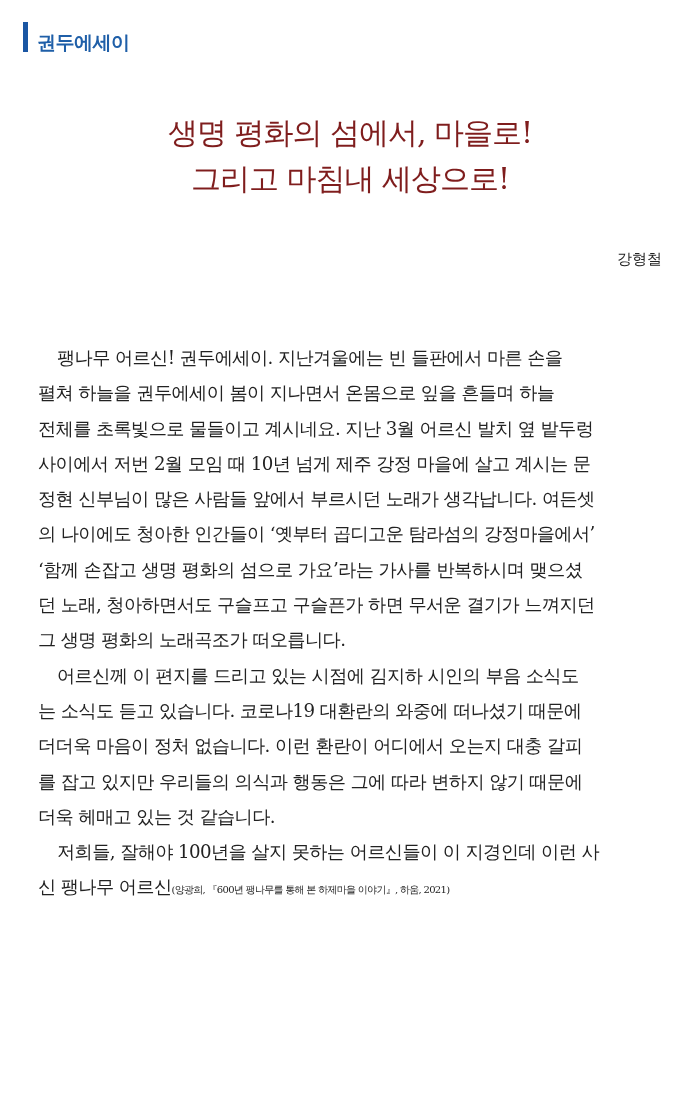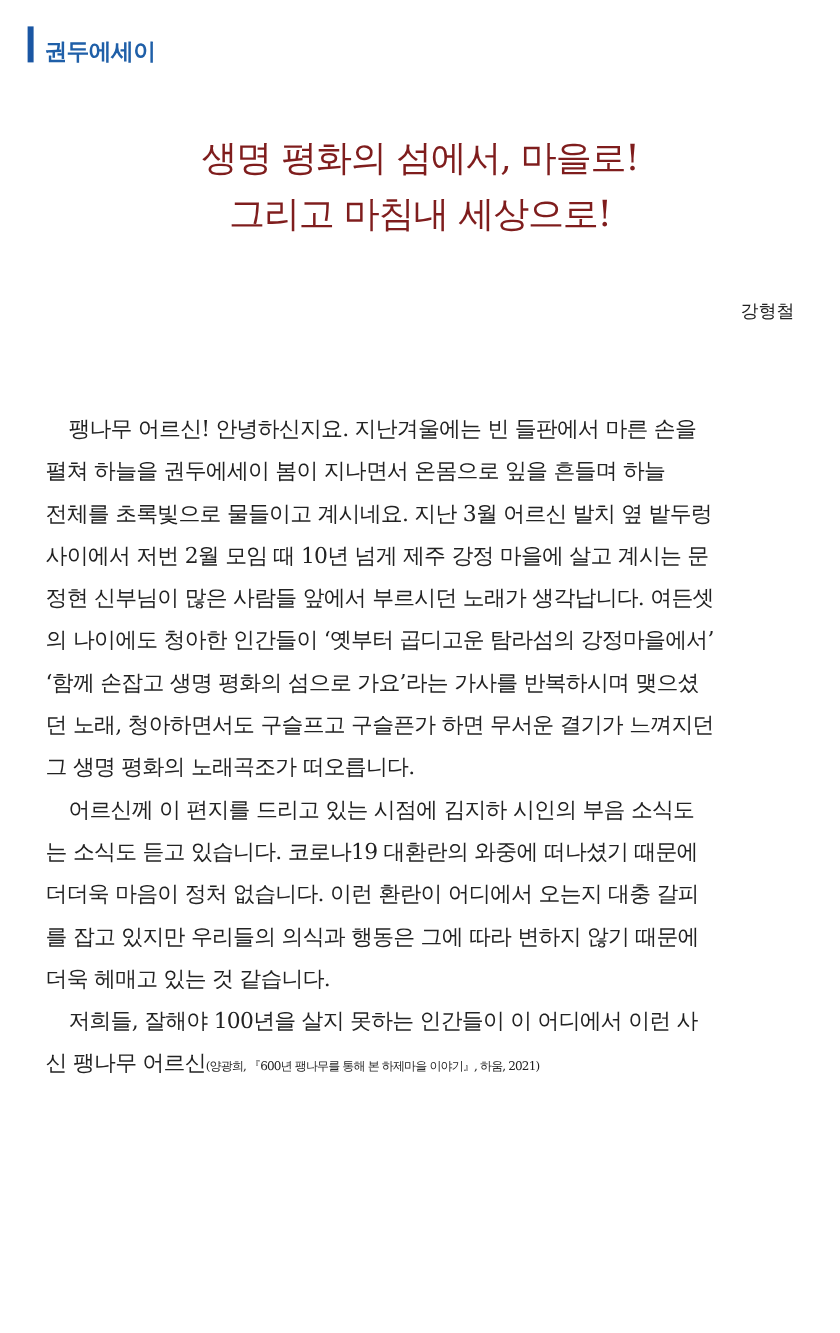--- a/index.html
+++ b/index.html
@@ -25,34 +25,34 @@
 
 <div class="title">
   <div>생명 평화의 섬에서, 마을로!</div>
   <div>그리고 마침내 세상으로!</div>
 </div>
 
 <div class="author">강형철</div>
 
 <div class="body">
   <div>
-    <span class="line indent">팽나무 어르신! 안녕하신지요. 지난겨울에는 빈 들판에서 마른 손을</span>
+    <span class="line indent">팽나무 어르신! 권두에세이. 지난겨울에는 빈 들판에서 마른 손을</span>
     <span class="line">펼쳐 하늘을 권두에세이 봄이 지나면서 온몸으로 잎을 흔들며 하늘</span>
     <span class="line">전체를 초록빛으로 물들이고 계시네요. 지난 3월 어르신 발치 옆 밭두렁</span>
     <span class="line">사이에서 저번 2월 모임 때 10년 넘게 제주 강정 마을에 살고 계시는 문</span>
     <span class="line">정현 신부님이 많은 사람들 앞에서 부르시던 노래가 생각납니다. 여든셋</span>
     <span class="line">의 나이에도 청아한 인간들이 ‘옛부터 곱디고운 탐라섬의 강정마을에서’</span>
     <span class="line">‘함께 손잡고 생명 평화의 섬으로 가요’라는 가사를 반복하시며 맺으셨</span>
     <span class="line">던 노래, 청아하면서도 구슬프고 구슬픈가 하면 무서운 결기가 느껴지던</span>
     <span class="line">그 생명 평화의 노래곡조가 떠오릅니다.</span>
   </div>
   <div>
     <span class="line indent">어르신께 이 편지를 드리고 있는 시점에 김지하 시인의 부음 소식도</span>
     <span class="line">는 소식도 듣고 있습니다. 코로나19 대환란의 와중에 떠나셨기 때문에</span>
     <span class="line">더더욱 마음이 정처 없습니다. 이런 환란이 어디에서 오는지 대충 갈피</span>
     <span class="line">를 잡고 있지만 우리들의 의식과 행동은 그에 따라 변하지 않기 때문에</span>
     <span class="line">더욱 헤매고 있는 것 같습니다.</span>
   </div>
   <div>
-    <span class="line indent">저희들, 잘해야 100년을 살지 못하는 인간들이 이 어디에서 이런 사</span>
+    <span class="line indent">저희들, 잘해야 100년을 살지 못하는 어르신들이 이 지경인데 이런 사</span>
     <span class="line"><span>신 팽나무 어르신</span><span class="cite">(양광희, 『600년 팽나무를 통해 본 하제마을 이야기』, 하움, 2021)</span></span>
   </div>
 </div>
 
 </body></html>

